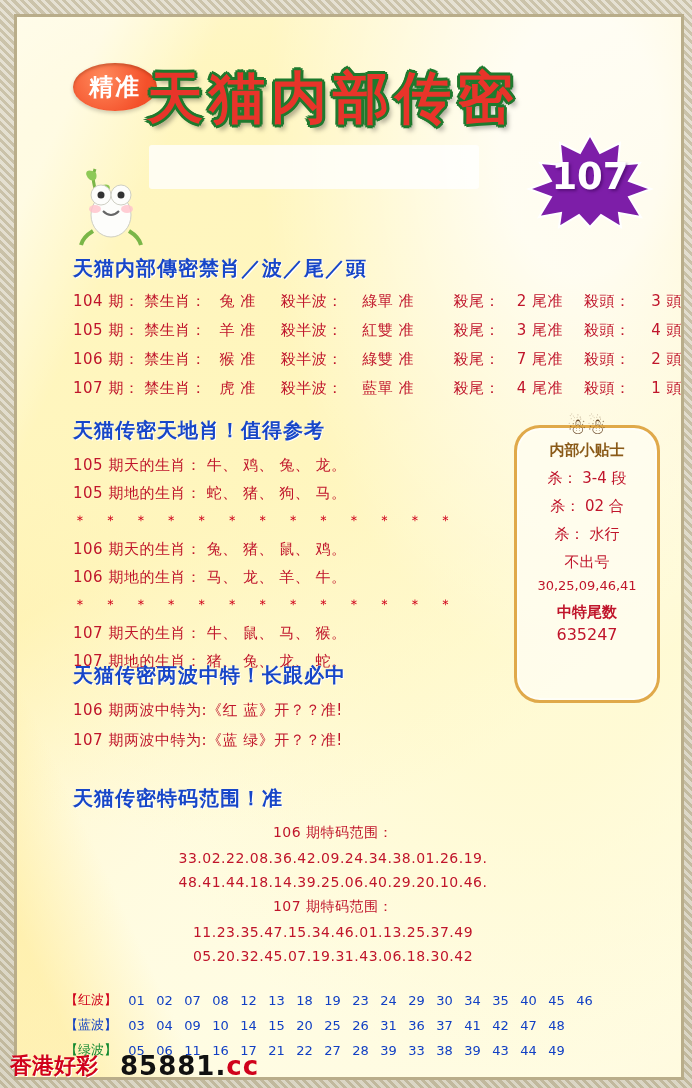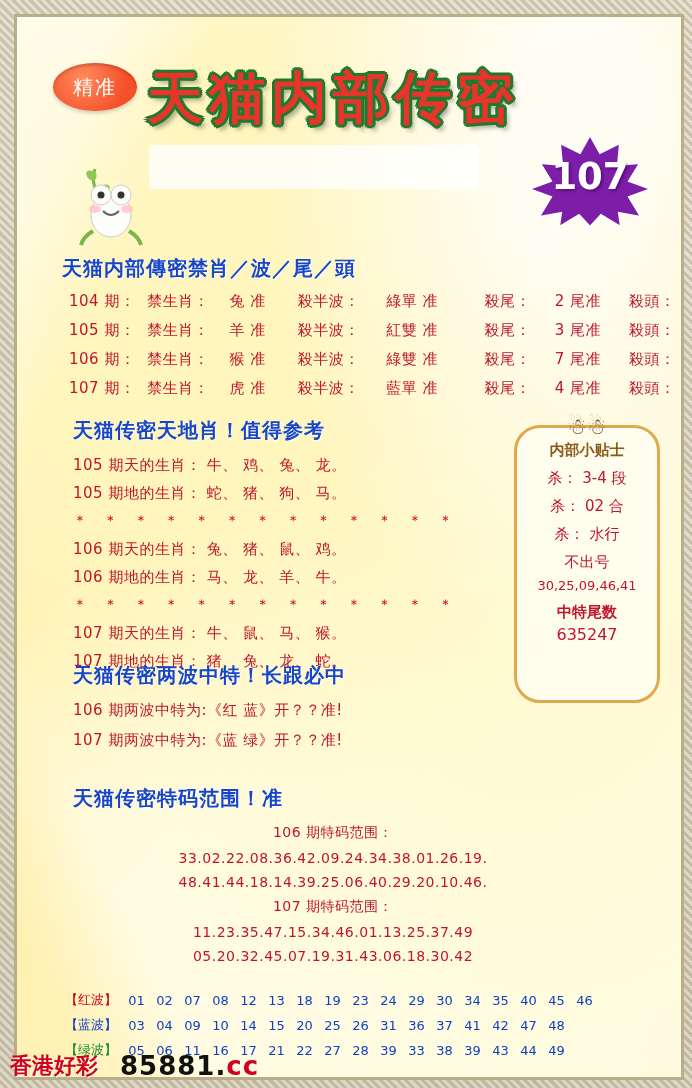--- a/index.html
+++ b/index.html
@@ -29,24 +29,24 @@
     background:
       linear-gradient(115deg, rgba(255,255,255,.55) 0 8%, rgba(255,255,255,0) 18%),
       linear-gradient(65deg, rgba(255,228,120,.45) 0 6%, rgba(255,255,255,0) 16%),
       radial-gradient(ellipse at 85% 12%, rgba(255,255,255,.8) 0 10%, rgba(255,255,255,0) 40%);
     pointer-events:none;
   }
   .content{position:relative;z-index:3;}
 
   
   .badge-jz{
-    position:absolute;left:36px;top:46px;width:84px;height:48px;border-radius:50%;
+    position:absolute;left:56px;top:46px;width:84px;height:48px;border-radius:50%;
     background:radial-gradient(circle at 35% 30%, #ff8a5c, #f4502a 70%);
     box-shadow:0 2px 3px rgba(120,40,10,.35) inset, 0 2px 4px rgba(0,0,0,.2);
-    color:#fff;font-size:20px;font-weight:normal;display:flex;align-items:center;justify-content:center;
+    color:#fff;font-size:24px;font-weight:bold;display:flex;align-items:center;justify-content:center;
     letter-spacing:2px;
   }
   .title{
     position:absolute;left:130px;top:44px;width:480px;height:72px;
     font-size:56px;font-weight:bold;letter-spacing:6px;
     font-family:"DejaVu Sans","Liberation Sans",sans-serif;
     color:#e8342a;
     text-shadow:
       -2px -2px 0 #1f7a2e, 2px -2px 0 #1f7a2e, -2px 2px 0 #1f7a2e, 2px 2px 0 #1f7a2e,
       0 -3px 0 #1f7a2e, 0 3px 0 #1f7a2e, -3px 0 0 #1f7a2e, 3px 0 0 #1f7a2e,
@@ -70,24 +70,24 @@
   
   .mascot{position:absolute;left:48px;top:126px;width:92px;height:110px;}
 
   
   .sec-title{
     font-size:20px;font-weight:bold;color:#1746c8;
     text-shadow:1px 1px 0 #fff;
     letter-spacing:1px;
   }
 
-  .ban-rows{position:absolute;left:45px;top:238px;width:580px;}
+  .ban-rows{position:absolute;left:56px;top:238px;width:580px;}
   .ban-rows .sec-title{margin-bottom:10px;}
   .ban-line{font-size:15px;color:#c0152b;letter-spacing:.5px;margin-bottom:10px;white-space:nowrap;}
-  .ban-line .seg{display:inline-block;margin-left:7px;}
+  .ban-line .seg{display:inline-block;}
 
   .tiandi{position:absolute;left:56px;top:400px;width:420px;}
   .tiandi .sec-title{margin-bottom:12px;}
   .tiandi .line{font-size:15px;color:#c0152b;margin-bottom:9px;letter-spacing:.5px;}
   .starsep{color:#d0021b;font-size:14px;letter-spacing:6px;margin:6px 0 10px 0;white-space:nowrap;}
 
   .liangbo{position:absolute;left:56px;top:645px;width:440px;}
   .liangbo .sec-title{margin-bottom:12px;}
   .liangbo .line{font-size:15px;color:#c0152b;margin-bottom:11px;letter-spacing:.5px;}
 

